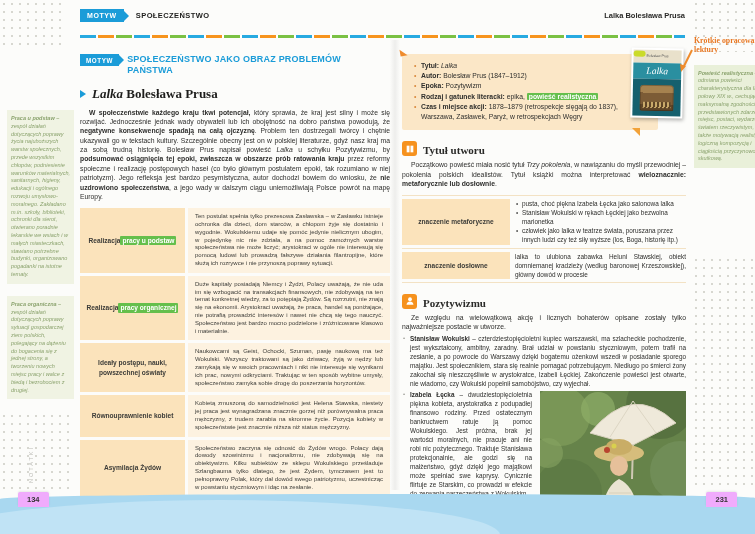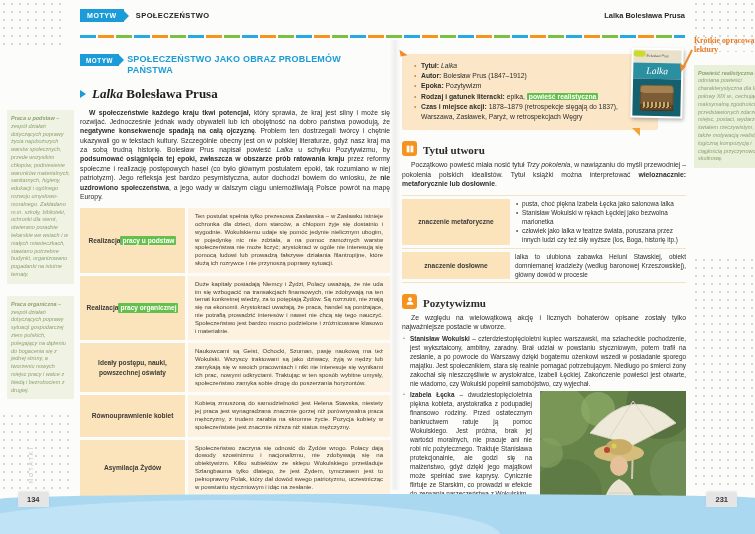--- a/index.html
+++ b/index.html
@@ -104,21 +104,21 @@
   
   #right-margin{position:absolute;left:694px;top:36px;width:81px;}
   .lecture-badge{font-family:"Liberation Serif",serif;color:#e87722;font-weight:bold;font-size:7.8px;line-height:1.2;}
   .curve-arrow{position:absolute;left:-16px;top:12px;}
   .margin-note.green{margin-top:10px;background:#e9f0d9;}
 
   
   #footer{position:absolute;left:0;bottom:0;width:755px;height:40px;background:#a9d8f0;overflow:hidden;
     border-radius:100% 100% 0 0/10px 8px 0 0;}
   .wave-light{position:absolute;left:-60px;top:6px;width:560px;height:70px;background:#c0e3f5;border-radius:50%;}
-  .page-tab{position:absolute;bottom:27px;background:#e5e5e5;border-radius:2px 2px 0 0;font-size:7.5px;font-weight:bold;
+  .page-tab{position:absolute;bottom:27px;background:#f0abfc;border-radius:2px 2px 0 0;font-size:7.5px;font-weight:bold;
     color:#333;padding:3px 9px;z-index:5;box-shadow:0 -1px 2px rgba(0,0,0,.08);}
   #tab-left{left:18px;}
   #tab-right{right:18px;}
 </style>
 </head>
 <body>
 
 <div id="canvas">
 
   <div class="dots" id="dots-tl"></div>

